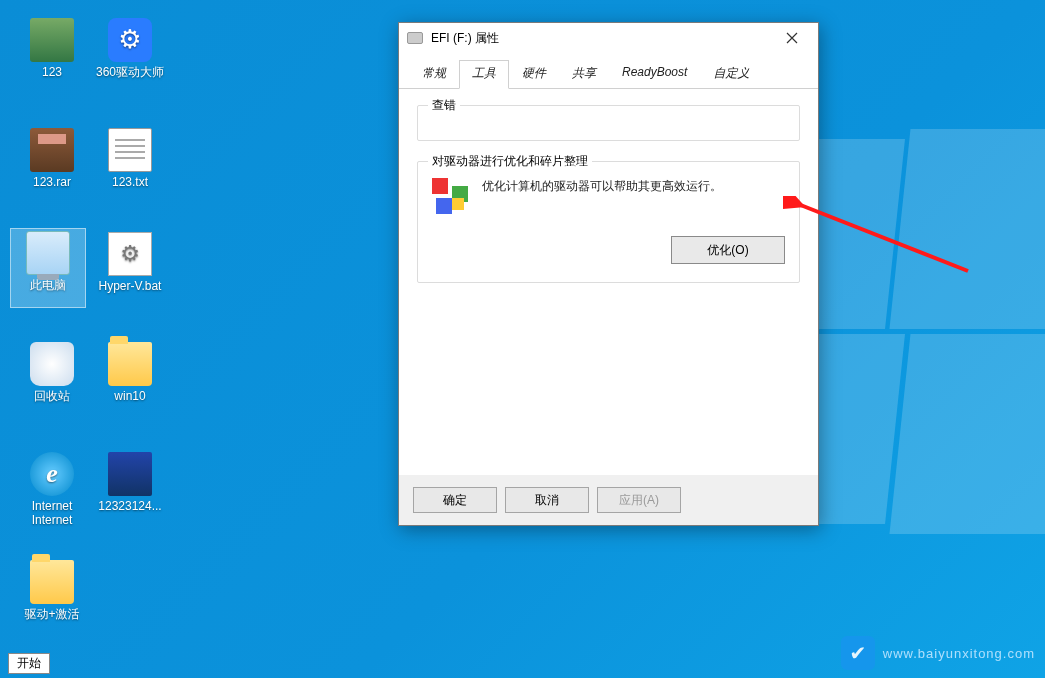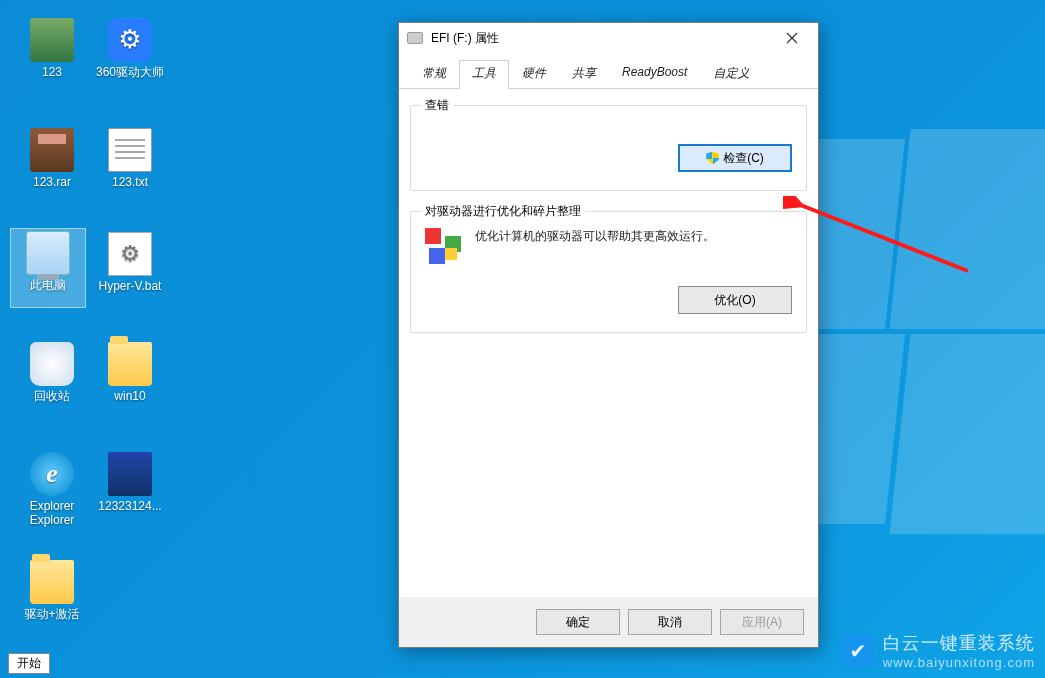--- a/index.html
+++ b/index.html
@@ -42,51 +42,51 @@
   .bin { background:radial-gradient(#fff,#cde); border-radius:6px 6px 10px 10px; }
   .ie  { background:radial-gradient(#6cf,#08c); border-radius:50%; position:relative;}
   .ie::after{content:"e";color:#fff;font:italic bold 26px serif;position:absolute;inset:0;display:flex;align-items:center;justify-content:center;}
   .img { background:linear-gradient(#24a,#136); border-radius:2px;}
   .gear360{ background:#2a7cff;border-radius:8px;}
   .gear360::after{content:"⚙";color:#fff;font-size:26px;position:absolute;inset:0;display:flex;align-items:center;justify-content:center;}
   .pic123{background:linear-gradient(#7a6,#374);border-radius:3px;}
 
   
   .dialog {
-    position:absolute; left:398px; top:22px; width:421px; height:626px;
+    position:absolute; left:398px; top:22px; width:421px; height:504px;
     background:#fff; border:1px solid #7a7a7a; box-shadow:2px 4px 18px rgba(0,0,0,.35);
     display:flex; flex-direction:column;
   }
   .titlebar { height:30px; display:flex; align-items:center; padding:0 4px 0 8px; }
   .titlebar .ticon{width:16px;height:12px;background:#ccc;border:1px solid #999;border-radius:2px;margin-right:8px;}
   .titlebar .ttxt{font-size:12px;}
   .titlebar .spacer{flex:1;}
   .closebtn{width:44px;height:28px;display:flex;align-items:center;justify-content:center;font-size:14px;color:#333;}
 
   .tabs { display:flex; padding:6px 10px 0; border-bottom:1px solid #d0d0d0; gap:0; }
   .tab { padding:4px 12px 6px; font-size:12px; color:#222; border:1px solid transparent; position:relative; top:1px;font-style:italic;}
   .tab.active { border:1px solid #d0d0d0; border-bottom:1px solid #fff; background:#fff; }
   
-  .body { flex:1; padding:16px 11px; }
+  .body { flex:1; padding:16px 18px; }
   .group { border:1px solid #dcdcdc; border-radius:2px; padding:16px 14px 18px; margin-bottom:20px; position:relative;}
   .group .legend { position:absolute; top:-9px; left:10px; background:#fff; padding:0 4px; font-size:12px; }
   .grow { display:flex; align-items:flex-start; gap:14px; }
   .drvico{width:40px;height:28px;background:#ddd;border:1px solid #bbb;border-radius:3px;margin-top:2px;}
   .opico{width:36px;height:36px;position:relative;}
   .opico .c1{position:absolute;width:16px;height:16px;background:#e33;left:0;top:0}
   .opico .c2{position:absolute;width:16px;height:16px;background:#4a4;right:0;top:8px}
   .opico .c3{position:absolute;width:16px;height:16px;background:#46e;left:4px;bottom:0}
   .opico .c4{position:absolute;width:12px;height:12px;background:#fc3;right:4px;bottom:4px}
   .gtxt{font-size:12px;color:#222;}
   .btnrow{display:flex;justify-content:flex-end;margin-top:22px;}
   .wbtn{min-width:114px;height:28px;border:1px solid #8a8a8a;background:#e9e9e9;font-size:12px;display:flex;align-items:center;justify-content:center;gap:4px;}
   .wbtn.primary{border:2px solid #177cd0;background:#dceafe;}
   .shield{width:13px;height:13px;display:inline-block;background:conic-gradient(#ffd100 0 25%,#27a6ff 0 50%,#ffd100 0 75%,#27a6ff 0);clip-path:polygon(50% 0,100% 18%,100% 60%,50% 100%,0 60%,0 18%);}
   
-  .dlgfooter{height:50px;border-top:0;background:#f0f0f0;display:flex;align-items:center;justify-content:flex-end;gap:8px;padding:0 14px;}
+  .dlgfooter{height:50px;border-top:0;background:#f0f0f0;display:flex;align-items:center;justify-content:flex-start;gap:8px;padding:0 14px;}
   .fbtn{min-width:84px;height:26px;border:1px solid #a5a5a5;background:#e8e8e8;font-size:12px;}
   .fbtn.disabled{color:#9a9a9a;}
 
   
   .arrow{position:absolute;left:783px;top:196px;width:190px;height:80px;pointer-events:none;}
   .arrow svg{width:100%;height:100%;}
 
   
   .wm{position:absolute;right:10px;bottom:8px;display:flex;align-items:center;gap:8px;color:#e6f5ff;opacity:.9;}
   .wm .badge{width:34px;height:34px;background:#1696ee;border-radius:6px;display:flex;align-items:center;justify-content:center;color:#fff;font-size:20px;}
@@ -109,21 +109,21 @@
   <div class="dicon" style="left:14px;top:18px"><div class="ic pic123"></div><span>123</span></div>
   <div class="dicon" style="left:92px;top:18px"><div class="ic gear360"></div><span>360驱动大师</span></div>
   <div class="dicon" style="left:14px;top:128px"><div class="ic rar"></div><span>123.rar</span></div>
   <div class="dicon" style="left:92px;top:128px"><div class="ic txt"></div><span>123.txt</span></div>
   <div class="dicon sel" style="left:10px;top:228px">
       <div class="ic-wrap"><div class="ic pc"></div><span>此电脑</span></div>
     </div>
   <div class="dicon" style="left:92px;top:232px"><div class="ic bat"></div><span>Hyper-V.bat</span></div>
   <div class="dicon" style="left:14px;top:342px"><div class="ic bin"></div><span>回收站</span></div>
   <div class="dicon" style="left:92px;top:342px"><div class="ic folder"></div><span>win10</span></div>
-  <div class="dicon" style="left:14px;top:452px"><div class="ic ie"></div><span>Explorer Explorer</span></div>
+  <div class="dicon" style="left:14px;top:452px"><div class="ic ie"></div><span>Internet Internet</span></div>
   <div class="dicon" style="left:92px;top:452px"><div class="ic img"></div><span>12323124...</span></div>
   <div class="dicon" style="left:14px;top:560px"><div class="ic folder"></div><span>驱动+激活</span></div>
 </div>
 
 <div class="dialog">
   <div class="titlebar">
     <div class="ticon"></div>
     <div class="ttxt">EFI (F:) 属性</div>
     <div class="spacer"></div>
     <div class="closebtn">
@@ -136,26 +136,20 @@
     <div class="tab">常规</div>
     <div class="tab active">工具</div>
     <div class="tab">硬件</div>
     <div class="tab">共享</div>
     <div class="tab">ReadyBoost</div>
     <div class="tab">自定义</div>
   </div>
   <div class="body">
     <div class="group">
       <div class="legend">查错</div>
-      <div class="btnrow">
-        <div class="wbtn primary">
-          <span class="shield"></span>
-          <span>检查(C)</span>
-        </div>
-      </div>
     </div>
     <div class="group">
       <div class="legend">对驱动器进行优化和碎片整理</div>
       <div class="grow">
         <div class="opico">
             <div class="c1"></div>
             <div class="c2"></div>
             <div class="c3"></div>
             <div class="c4"></div>
           </div>
@@ -182,18 +176,17 @@
           <path d="M12 0 L0 6 L12 12 z" fill="#ff1a1a"></path>
         </marker>
       </defs>
     <path d="M185 75 L15 8" stroke="#ff1a1a" stroke-width="4" fill="none" marker-end="url(#ah)"></path>
   </svg>
 </div>
 
 <div class="wm">
   <div class="badge">✔</div>
   <div>
-    <div class="t1">白云一键重装系统</div>
     <div class="t2">www.baiyunxitong.com</div>
   </div>
 </div>
 
 <div class="startbtn">开始</div>
 
 </body></html>

